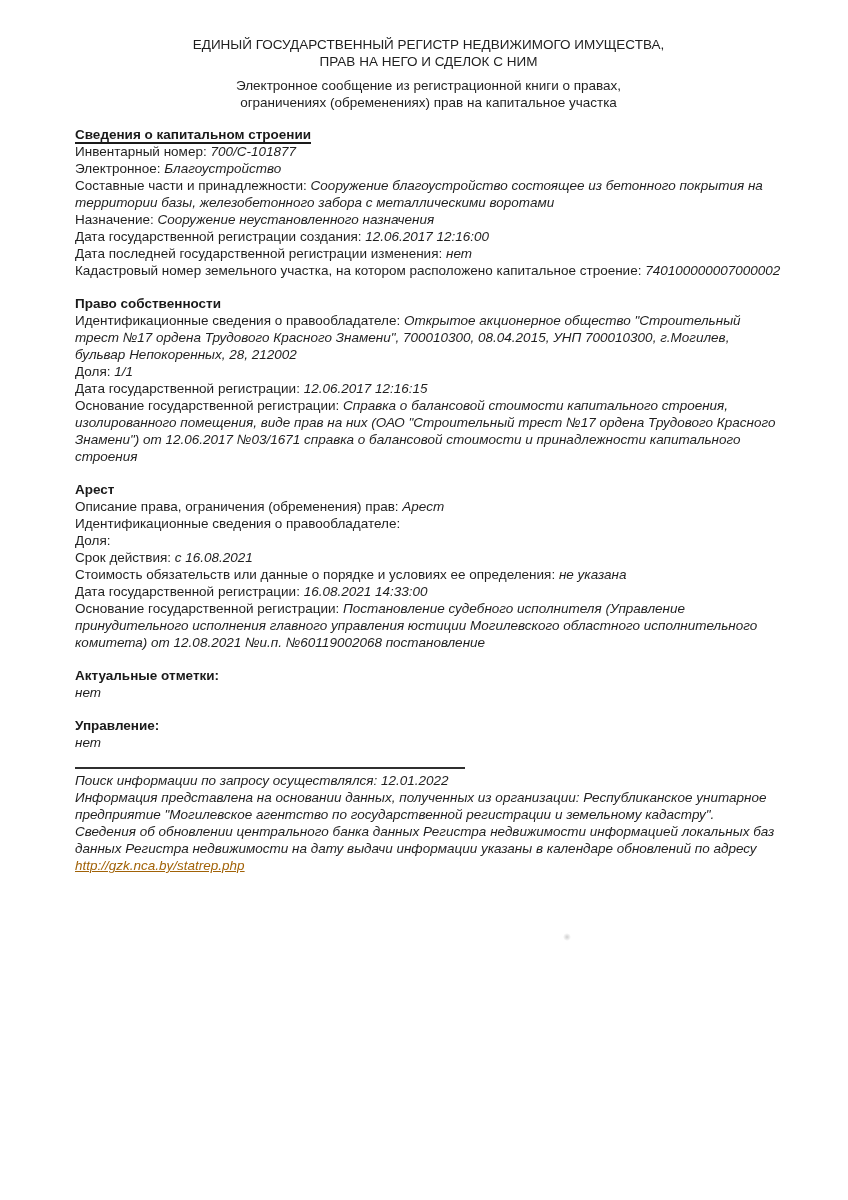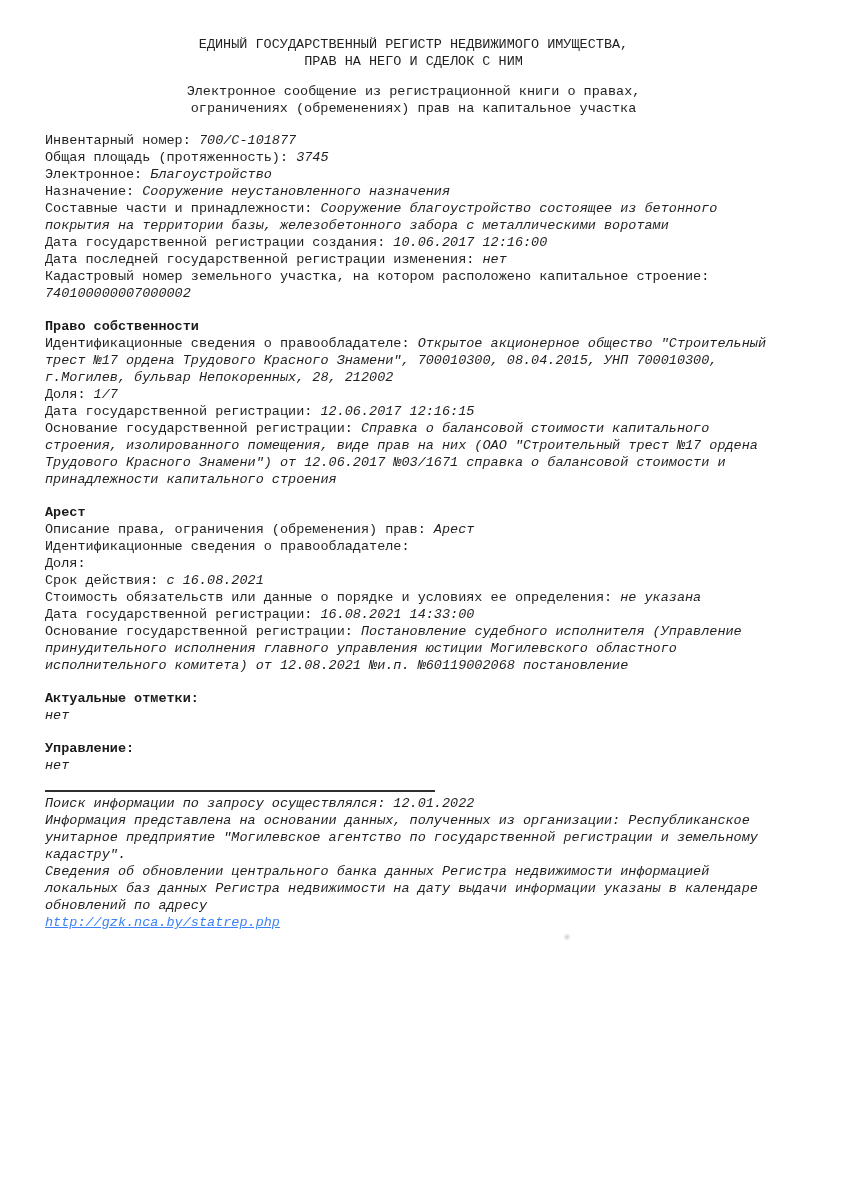--- a/index.html
+++ b/index.html
@@ -2,29 +2,29 @@
 <html><head>
 <meta charset="utf-8">
 <style>
   html, body { margin: 0; padding: 0; background: #ffffff; }
   .page {
     position: relative;
     width: 824px;
     min-height: 1200px;
     box-sizing: border-box;
     background: #ffffff;
-    padding: 36px 42px 60px 45px;
-    font-family: Liberation Mono, monospace;
+    padding: 36px 42px 60px 75px;
+    font-family: Liberation Sans, sans-serif;
     font-size: 13.5px;
     line-height: 17px;
     color: #1f1f1f;
   }
   .doc-header { text-align: center; }
   .doc-header .title { white-space: nowrap; }
-  .subtitle-block { margin-top: 13px; }
+  .subtitle-block { margin-top: 7px; }
   section { margin: 0; }
   .sec-gap { margin-top: 16px; }
   .sec-first { margin-top: 15px; }
   h2.sec-h {
     font-size: 13.5px;
     line-height: 17px;
     font-weight: 700;
     margin: 0;
     color: #1a1a1a;
   }
@@ -34,21 +34,21 @@
   .value { font-style: italic; }
   .divider {
     width: 390px;
     border-top: 2px solid #2f2f2f;
     margin: 0 0 3px 0;
     height: 0;
   }
   .foot-line { font-style: italic; }
   .foot-link {
     font-style: italic;
-    color: #3b82f6;
+    color: #a16207;
     text-decoration: underline;
     display: inline-block;
     cursor: pointer;
   }
   .scan-speck {
     position: absolute;
     left: 563px;
     top: 933px;
     width: 8px;
     height: 8px;
@@ -64,37 +64,37 @@
   <header class="doc-header">
     <div class="title">ЕДИНЫЙ ГОСУДАРСТВЕННЫЙ РЕГИСТР НЕДВИЖИМОГО ИМУЩЕСТВА,</div>
     <div class="title">ПРАВ НА НЕГО И СДЕЛОК С НИМ</div>
     <div class="subtitle-block">
       <div class="subtitle">Электронное сообщение из регистрационной книги о правах,</div>
       <div class="subtitle">ограничениях (обременениях) прав на капитальное участка</div>
     </div>
   </header>
 
   <section class="sec-first">
+    <h2 class="sec-h"><span class="u-span">Сведения о капитальном строении</span></h2>
     <div>
         <div class="line"><span class="label">Инвентарный номер:</span><span class="value"> 700/С-101877</span></div>
-        <div class="line"><span class="label">Общая площадь (протяженность):</span><span class="value"> 3745</span></div>
         <div class="line"><span class="label">Электронное:</span><span class="value"> Благоустройство</span></div>
+        <div class="line"><span class="label">Составные части и принадлежности:</span><span class="value"> Сооружение благоустройство состоящее из бетонного покрытия на территории базы, железобетонного забора с металлическими воротами</span></div>
         <div class="line"><span class="label">Назначение:</span><span class="value"> Сооружение неустановленного назначения</span></div>
-        <div class="line"><span class="label">Составные части и принадлежности:</span><span class="value"> Сооружение благоустройство состоящее из бетонного покрытия на территории базы, железобетонного забора с металлическими воротами</span></div>
-        <div class="line"><span class="label">Дата государственной регистрации создания:</span><span class="value"> 10.06.2017 12:16:00</span></div>
+        <div class="line"><span class="label">Дата государственной регистрации создания:</span><span class="value"> 12.06.2017 12:16:00</span></div>
         <div class="line"><span class="label">Дата последней государственной регистрации изменения:</span><span class="value"> нет</span></div>
         <div class="line"><span class="label">Кадастровый номер земельного участка, на котором расположено капитальное строение:</span><span class="value"> 740100000007000002</span></div>
       </div>
   </section>
 
   <section class="sec-gap">
     <h2 class="sec-h">Право собственности</h2>
     <div>
         <div class="line"><span class="label">Идентификационные сведения о правообладателе:</span><span class="value"> Открытое акционерное общество "Строительный трест №17 ордена Трудового Красного Знамени", 700010300, 08.04.2015, УНП 700010300, г.Могилев, бульвар Непокоренных, 28, 212002</span></div>
-        <div class="line"><span class="label">Доля:</span><span class="value"> 1/7</span></div>
+        <div class="line"><span class="label">Доля:</span><span class="value"> 1/1</span></div>
         <div class="line"><span class="label">Дата государственной регистрации:</span><span class="value"> 12.06.2017 12:16:15</span></div>
         <div class="line"><span class="label">Основание государственной регистрации:</span><span class="value"> Справка о балансовой стоимости капитального строения, изолированного помещения, виде прав на них (ОАО "Строительный трест №17 ордена Трудового Красного Знамени") от 12.06.2017 №03/1671 справка о балансовой стоимости и принадлежности капитального строения</span></div>
       </div>
   </section>
 
   <section class="sec-gap">
     <h2 class="sec-h">Арест</h2>
     <div>
         <div class="line"><span class="label">Описание права, ограничения (обременения) прав:</span><span class="value"> Арест</span></div>
         <div class="line"><span class="label">Идентификационные сведения о правообладателе:</span><span class="value"></span></div>

